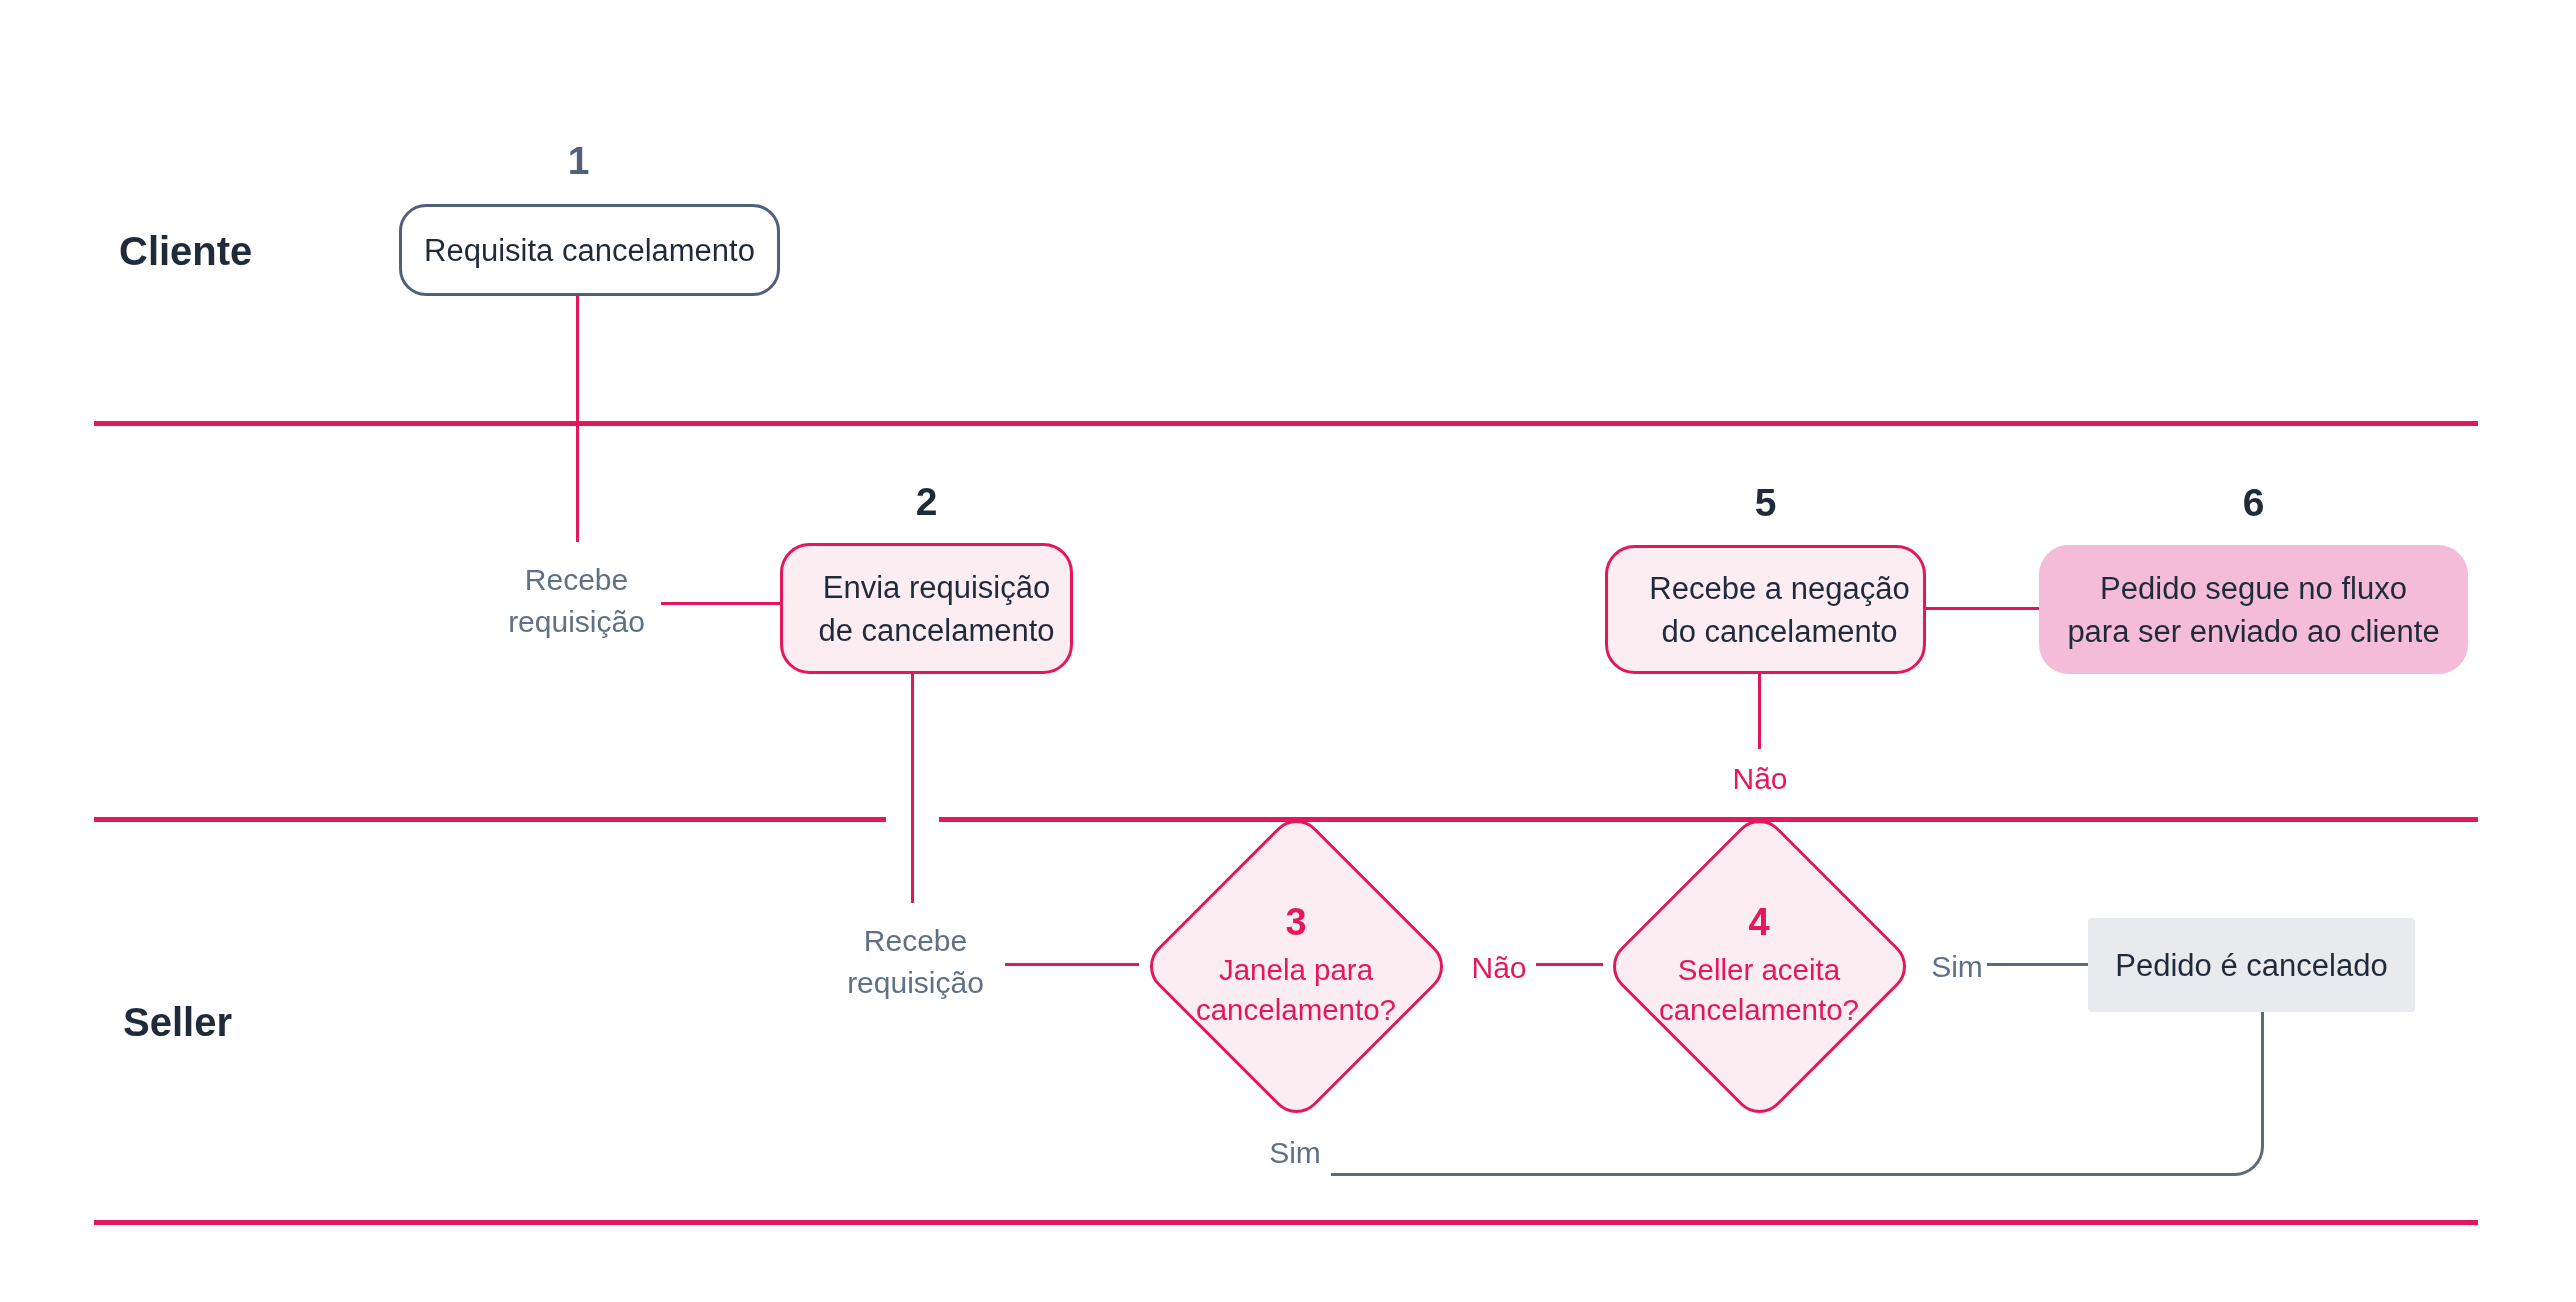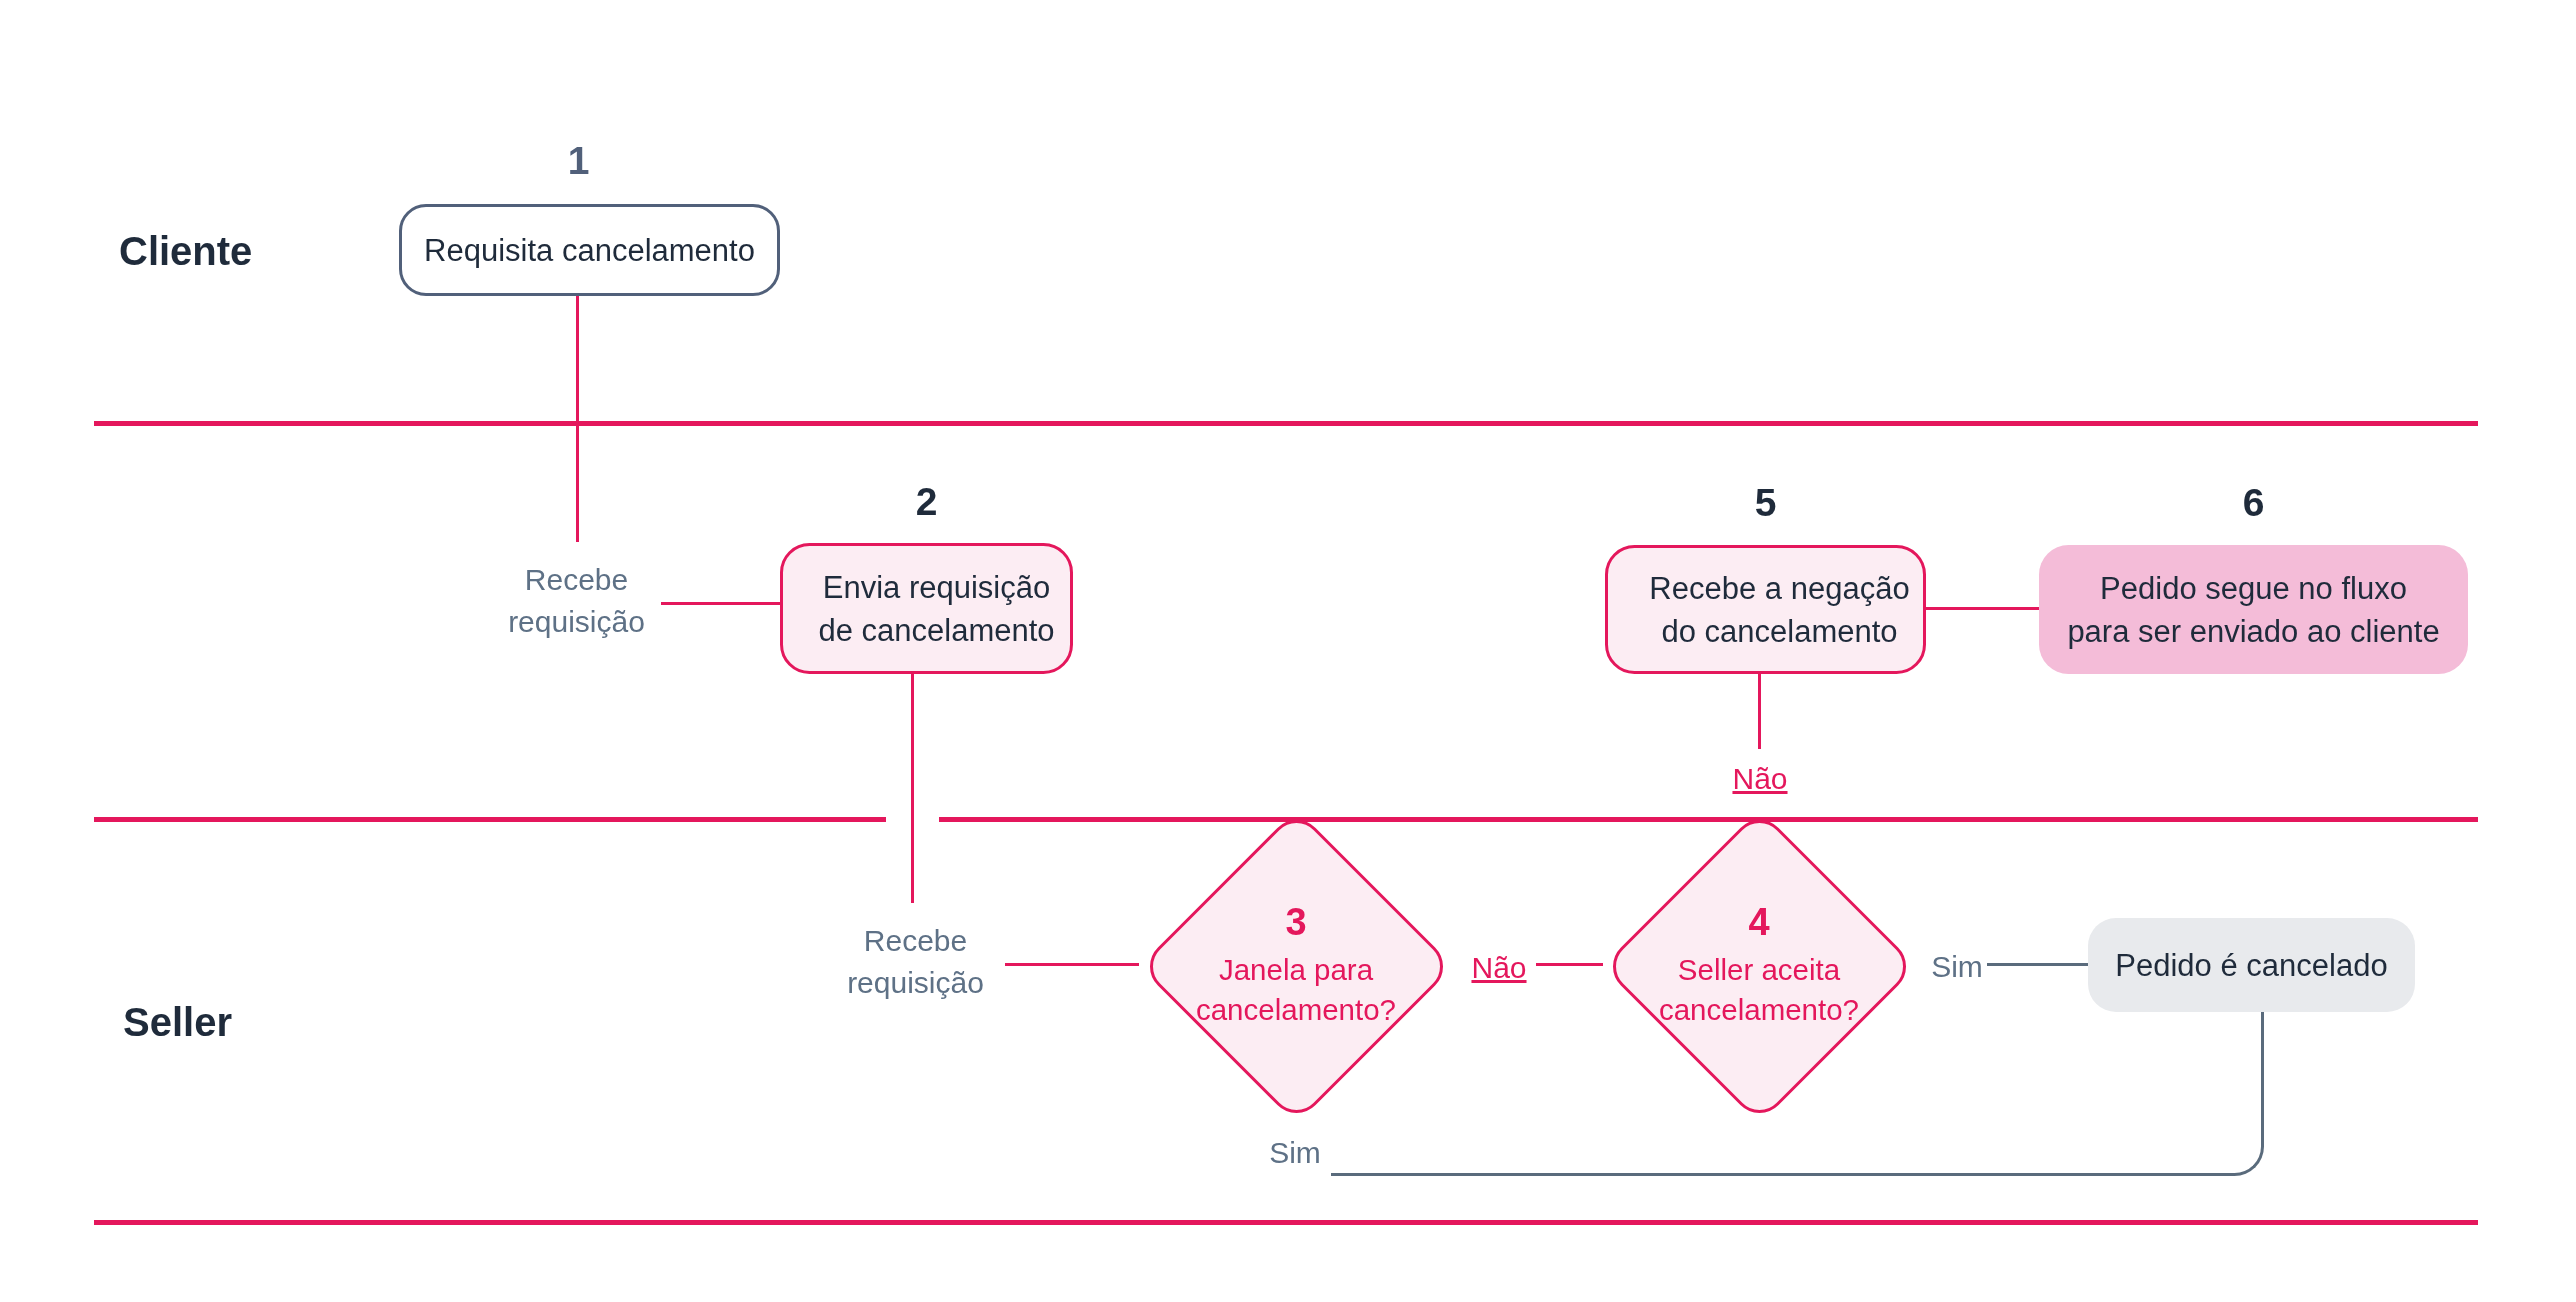--- a/index.html
+++ b/index.html
@@ -40,21 +40,21 @@
            align-items:center;justify-content:center;text-align:center;color:var(--pink);}
   .diamond-content .dnum{font-size:38px;font-weight:bold;margin-bottom:6.7px;}
   .diamond-content .dtext{font-size:29.5px;line-height:40px;}
 
   .conn{position:absolute;background:var(--pink);}
   .conn.gray{background:var(--gray-line);}
   .elbow{position:absolute;border-right:3.4px solid var(--gray-line);border-bottom:3.4px solid var(--gray-line);
          border-bottom-right-radius:29.5px;box-sizing:border-box;}
 
   .annot{position:absolute;text-align:center;font-size:30px;line-height:42px;color:var(--gray-text);}
-  .annot.pink{color:var(--pink);text-decoration:underline;}
+  .annot.pink{color:var(--pink);}
 </style>
 </head>
 <body>
 
 <div id="canvas">
 
   <div class="lane-line" style="left:94px;top:421px;width:2384px;"></div>
   <div class="lane-line" style="left:94px;top:817px;width:792px;"></div>
   <div class="lane-line" style="left:939px;top:817px;width:1539px;"></div>
   <div class="lane-line" style="left:94px;top:1220px;width:2384px;"></div>
@@ -115,21 +115,21 @@
     <div class="dtext">cancelamento?</div>
   </div>
 
   <div class="diamond" style="left:1648px;top:855px;"></div>
   <div class="diamond-content" style="left:1625px;top:861px;">
     <div class="dnum">4</div>
     <div class="dtext">Seller aceita</div>
     <div class="dtext">cancelamento?</div>
   </div>
 
-  <div class="node box-gray" style="left:2088px;top:918px;width:327px;height:94px;border-radius:28px;">
+  <div class="node box-gray" style="left:2088px;top:918px;width:327px;height:94px;border-radius:4px;">
     <div>Pedido é cancelado</div>
   </div>
 
   <div class="annot" style="left:496px;top:559px;width:161px;">
     <div>Recebe</div>
     <div>requisição</div>
   </div>
   <div class="annot" style="left:835px;top:920px;width:161px;">
     <div>Recebe</div>
     <div>requisição</div>

